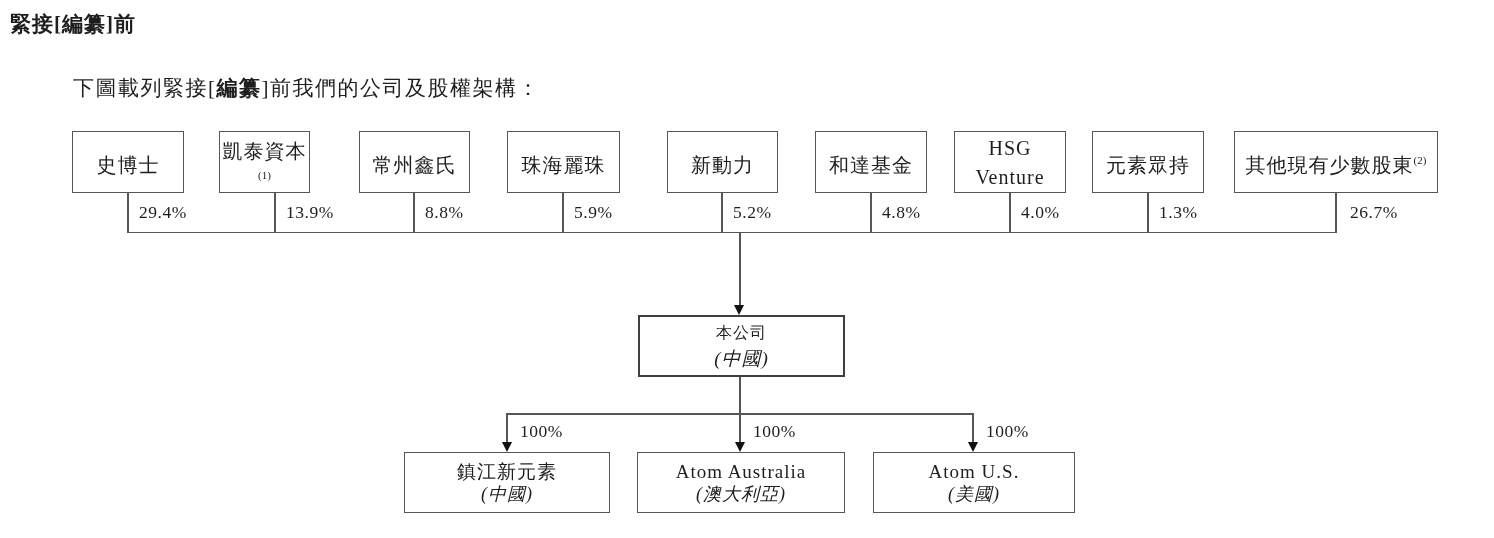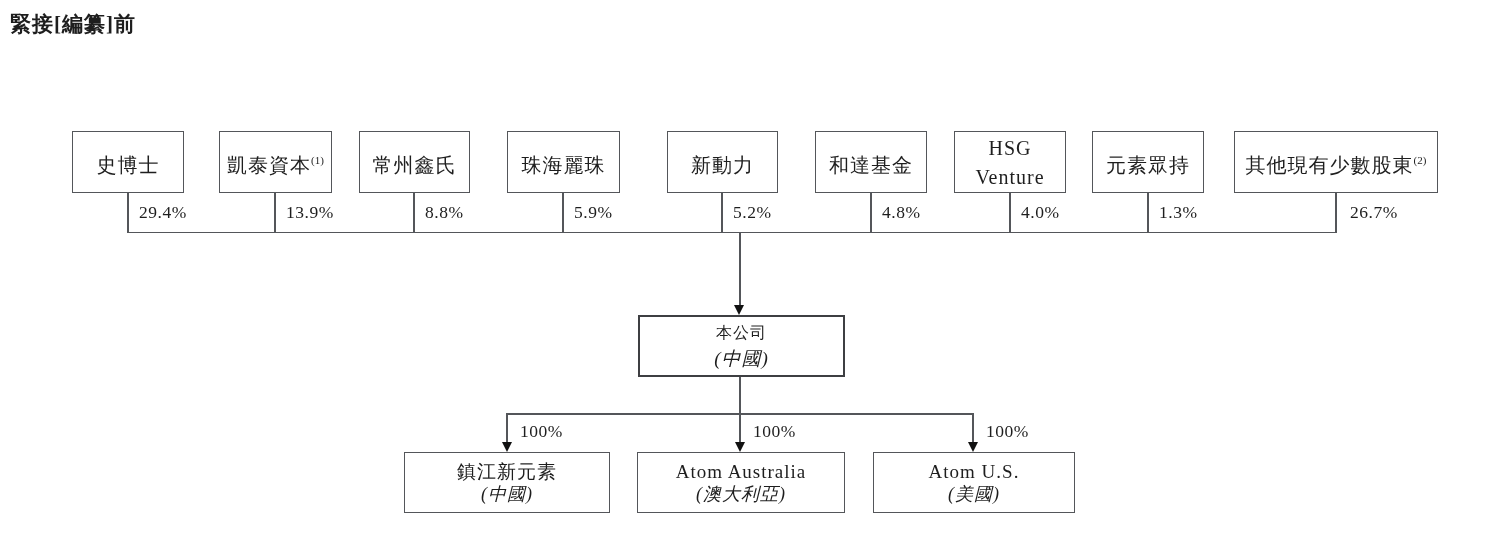--- a/index.html
+++ b/index.html
@@ -52,25 +52,26 @@
     border-top:10px solid #111111;
   }
 </style>
 </head>
 <body>
 
 <div class="stage">
 
   <div class="heading">緊接[編纂]前</div>
 
+  <div class="subtitle"><span>下圖載列緊接[</span><span class="redact">編纂</span><span>]前我們的公司及股權架構：</span></div>
 
   <div class="node top-box" style="left:72px;width:112px;">
       <span class="name"><span>史博士</span><sup></sup></span>
     </div>
-  <div class="node top-box" style="left:219px;width:113px;">
+  <div class="node top-box" style="left:219px;width:91px;justify-content:flex-end;">
       <span class="name"><span>凱泰資本</span><sup>(1)</sup></span>
     </div>
   <div class="node top-box" style="left:359px;width:111px;">
       <span class="name"><span>常州鑫氏</span><sup></sup></span>
     </div>
   <div class="node top-box" style="left:507px;width:113px;">
       <span class="name"><span>珠海麗珠</span><sup></sup></span>
     </div>
   <div class="node top-box" style="left:667px;width:111px;">
       <span class="name"><span>新動力</span><sup></sup></span>

